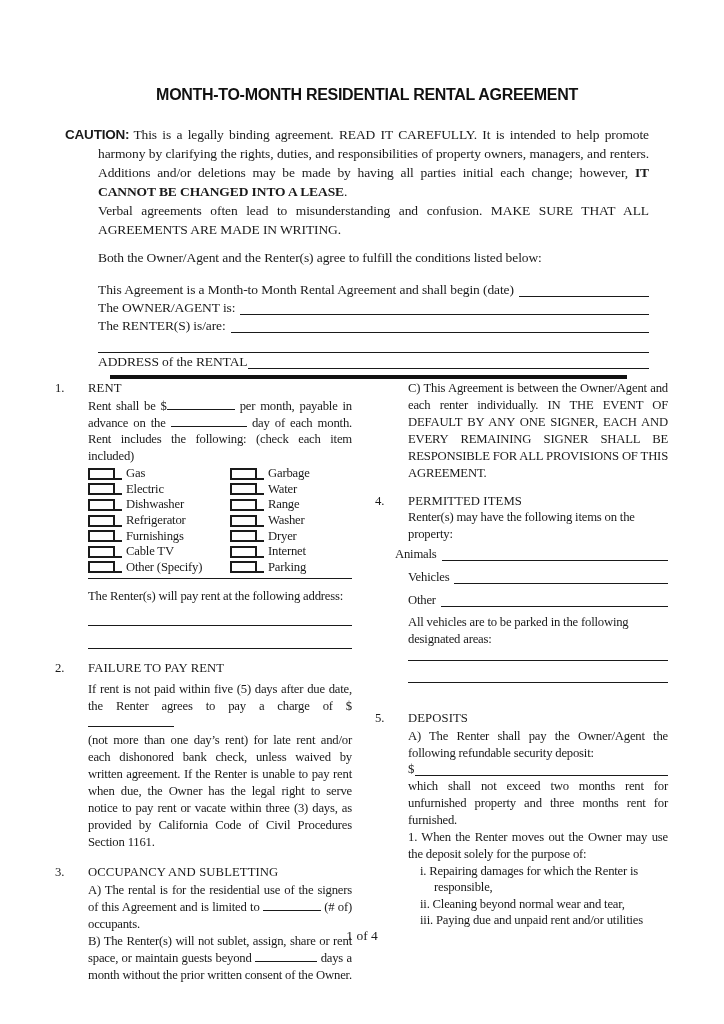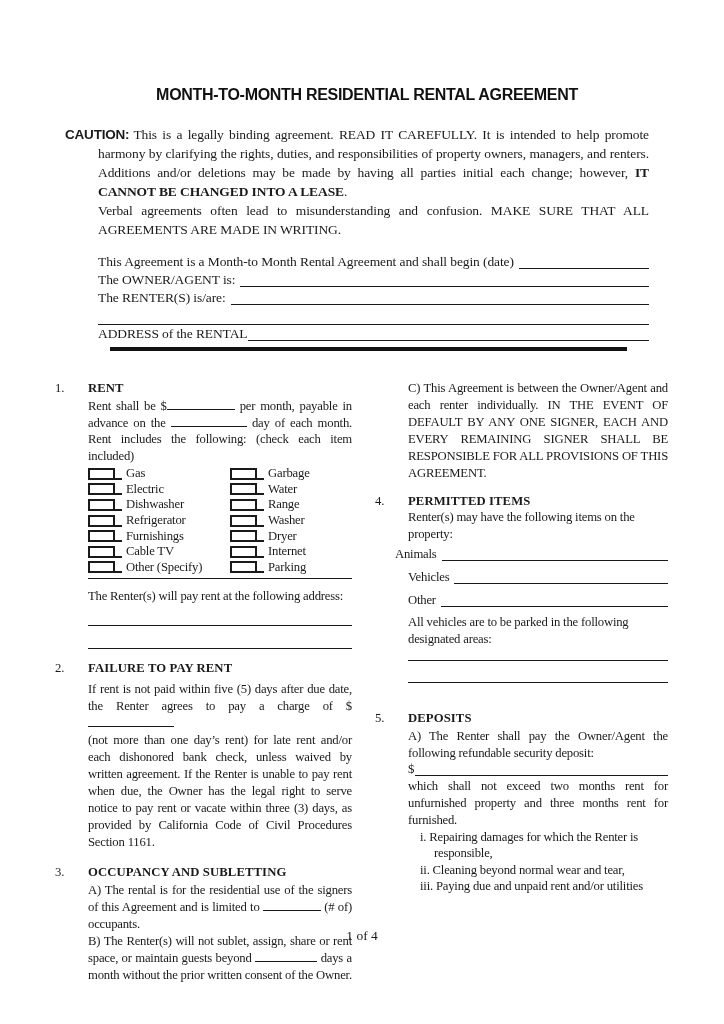--- a/index.html
+++ b/index.html
@@ -26,21 +26,21 @@
   .fline .blank.nogap { margin-left:1px; }
   .mt14 { margin-top:14px; }
   .rule-line { height:18px; margin-left:33px; border-bottom:1.5px solid #1a1a1a; }
   .thickbar { margin-left:45px; margin-top:4px; width:517px; height:4px; background:#111; }
 
   .col { position:absolute; top:380px; font-size:12.7px; line-height:17px; letter-spacing:-0.2px; }
   .col-left  { left:55px;  width:297px; }
   .col-right { left:375px; width:293px; }
   .sec-head { display:flex; line-height:16px; }
   .sec-head .num { width:33px; }
-  .sec-head .sh { letter-spacing:0.1px;font-weight:bold; }
+  .sec-head .sh { letter-spacing:0.1px; }
   .body { margin-left:33px; }
   .iblank { display:inline-block; border-bottom:1.5px solid #1a1a1a; height:11px; vertical-align:baseline; }
   .w58{width:58px;} .w62{width:62px;} .w68{width:68px;} .w76{width:76px;} .w86{width:86px;}
 
   .cb-grid { margin-left:33px; margin-top:2px; display:grid; grid-template-columns:142px 1fr; }
   .cb-item { height:15.6px; display:flex; align-items:center; }
   .cb-box { display:inline-block; width:27px; height:12px; border:2px solid #1a1a1a; }
   .cb-tail { display:inline-block; width:7px; height:12px; border-bottom:2px solid #1a1a1a; margin-right:4px; }
   .body-rule { margin-left:33px; border-bottom:1.5px solid #1a1a1a; }
   .mt3{margin-top:3px;} .mt5{margin-top:5px;} .mt9{margin-top:9px;} .mt11{margin-top:11px;}
@@ -54,20 +54,21 @@
 <body>
 
 <div class="page">
 
   <div class="title">MONTH-TO-MONTH RESIDENTIAL RENTAL AGREEMENT</div>
 
   <div class="top">
     <p class="caution"><span class="caution-label">CAUTION:</span><span>This is a legally binding agreement. READ IT CAREFULLY. It is intended to help promote harmony by clarifying the rights, duties, and responsibilities of property owners, managers, and renters. Additions and/or deletions may be made by having all parties initial each change; however, </span><span class="b">IT CANNOT BE CHANGED INTO A LEASE</span><span>.</span></p>
     <p class="indent33 just">Verbal agreements often lead to misunderstanding and confusion. MAKE SURE THAT ALL AGREEMENTS ARE MADE IN WRITING.</p>
 
+    <p class="indent33 agree">Both the Owner/Agent and the Renter(s) agree to fulfill the conditions listed below:</p>
 
     <div class="fline mt14">
       <span class="lbl">This Agreement is a Month-to Month Rental Agreement and shall begin (date)</span>
       <span class="blank"></span>
     </div>
     <div class="fline">
       <span class="lbl">The OWNER/AGENT is:</span>
       <span class="blank"></span>
     </div>
     <div class="fline">
@@ -213,20 +214,21 @@
     <div class="sec-head mt27">
       <span class="num">5.</span>
         <span class="sh">DEPOSITS</span>
     </div>
     <p class="body just mt2">A) The Renter shall pay the Owner/Agent the following refundable security deposit:</p>
     <div class="fline" style="margin-left:33px; height:16px;">
       <span class="lbl">$</span>
       <span class="blank nogap"></span>
     </div>
     <p class="body just">which shall not exceed two months rent for unfurnished property and three months rent for furnished.</p>
+    <p class="body just">1. When the Renter moves out the Owner may use the deposit solely for the purpose of:</p>
     <div class="use-item">i. Repairing damages for which the Renter is responsible,</div>
     <div class="use-item">ii. Cleaning beyond normal wear and tear,</div>
     <div class="use-item">iii. Paying due and unpaid rent and/or utilities</div>
 
   </div>
 
   <div class="footer">1 of 4</div>
 
 </div>
 

